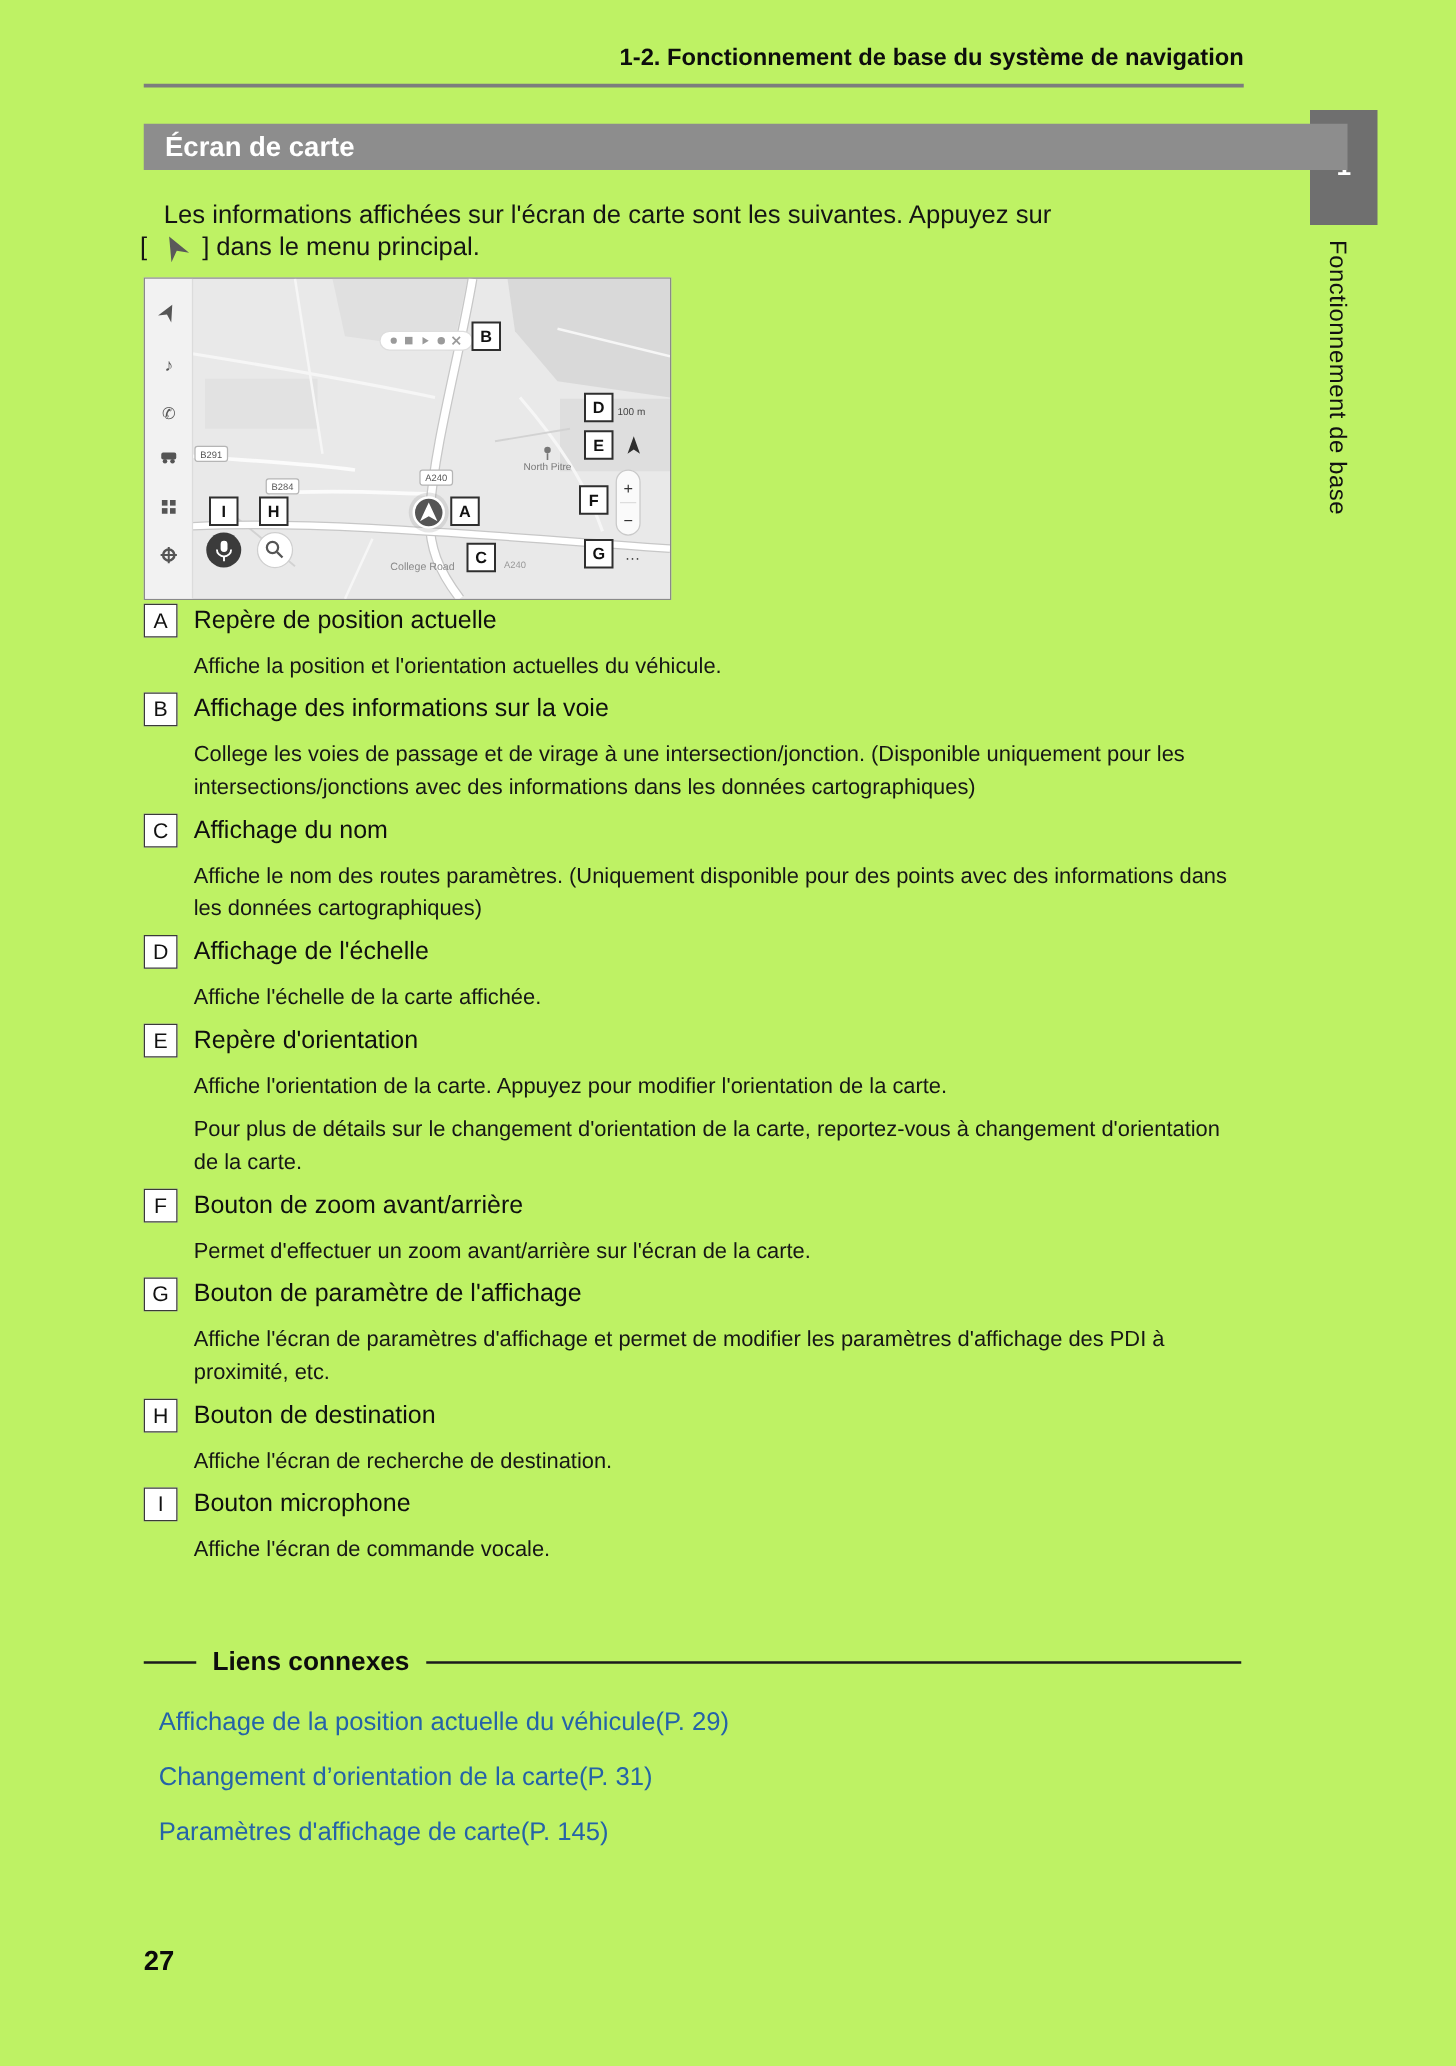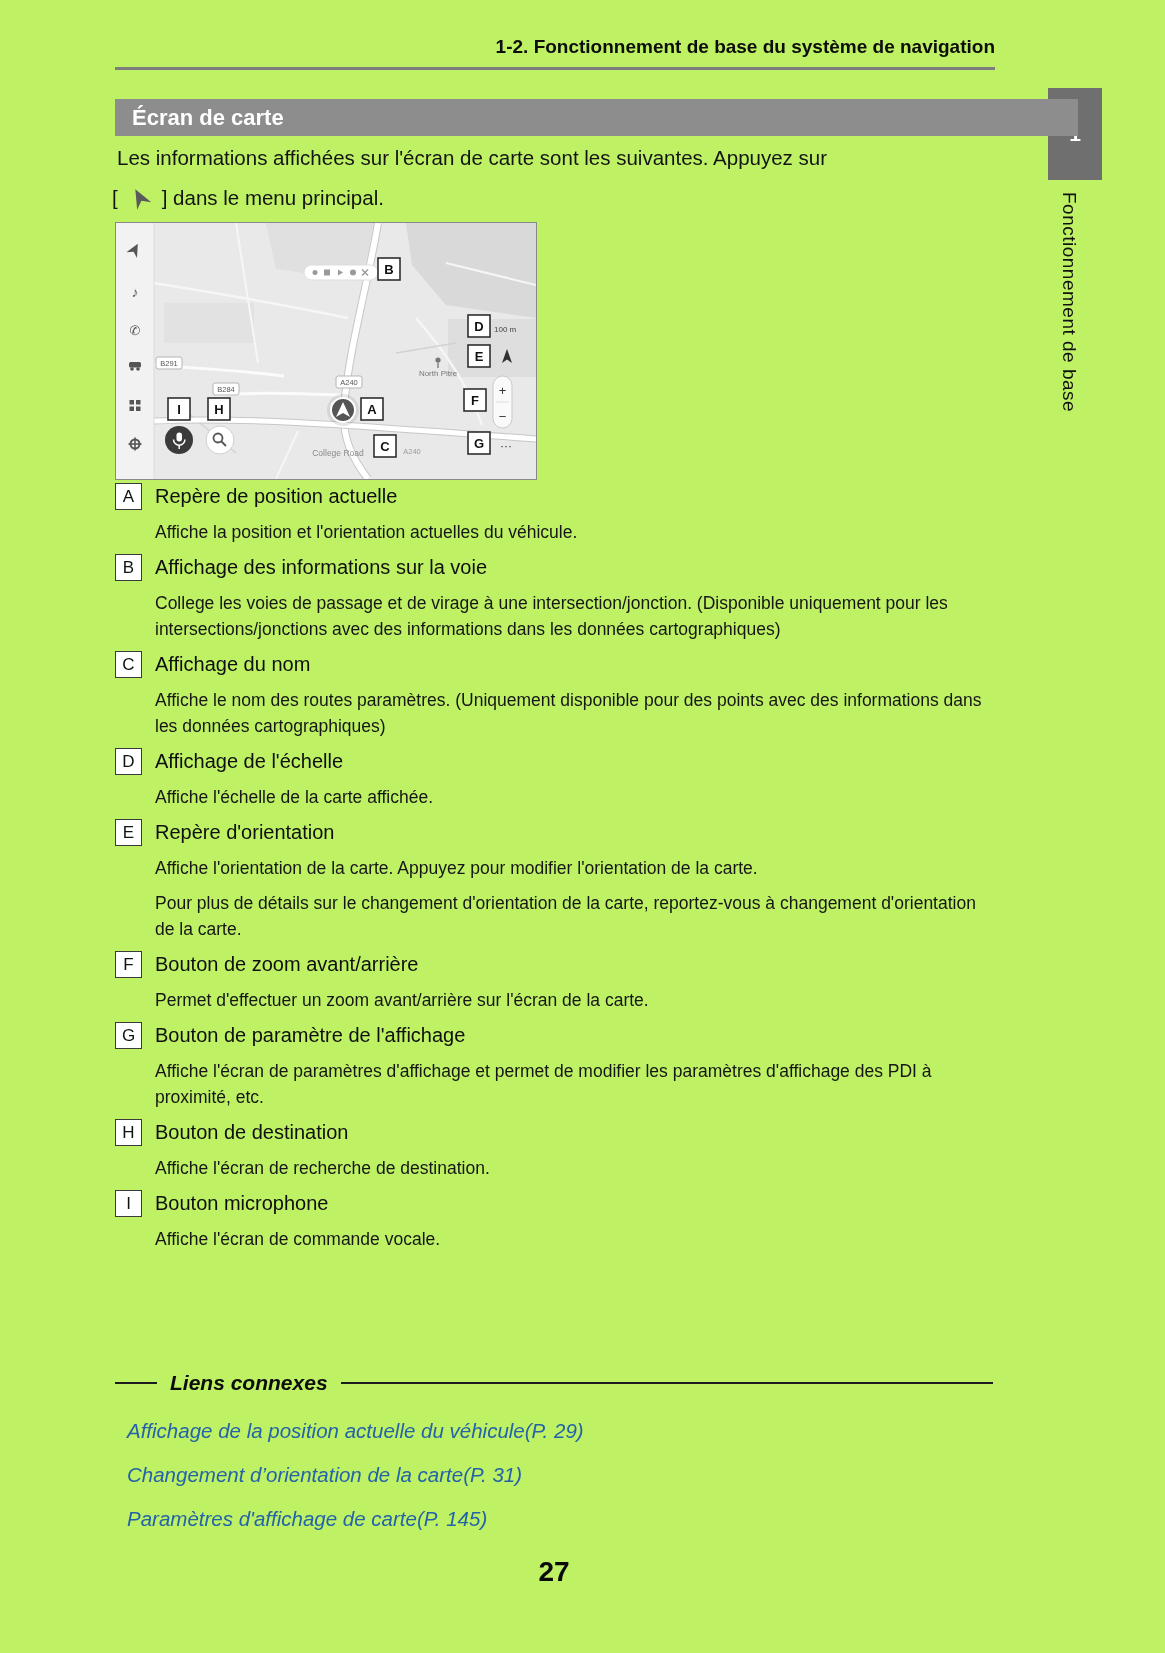--- a/index.html
+++ b/index.html
@@ -12,47 +12,47 @@
 
   .chap-num{position:absolute;left:1048px;top:88px;width:54px;height:92px;background:#6f6f6f;
             color:#fff;font-size:21px;font-weight:bold;display:flex;align-items:center;justify-content:center;}
   .chap-title{position:absolute;left:1058px;top:192px;writing-mode:vertical-rl;
               font-size:19px;color:#111;letter-spacing:0.5px;}
 
   .section-bar{position:absolute;top:99px;left:115px;width:963px;height:37px;background:#8d8d8d;
                color:#fff;font-size:22px;font-weight:bold;line-height:37px;padding-left:17px;
                box-sizing:border-box;}
 
-  .intro1{position:absolute;top:144px;left:115px;margin:2px;font-size:20.5px;color:#141414;text-align:right;}
+  .intro1{position:absolute;top:144px;left:115px;margin:16px;font-size:20.5px;color:#141414;text-align:right;}
   .intro2{position:absolute;top:183px;left:112px;margin:0;font-size:20.5px;color:#141414;
           display:flex;align-items:center;gap:7px;}
   .intro-icon{display:inline-flex;width:30px;height:30px;align-items:center;justify-content:center;}
 
   .map-wrap{position:absolute;top:222px;left:115px;width:420px;height:256px;border:1px solid #8a8a8a;
             background:#e9e9e9;}
 
   .items{position:absolute;top:483px;left:115px;width:878px;}
   .item{margin-bottom:9px;}
   .item-head{display:flex;align-items:center;gap:13px;margin-bottom:9px;}
   .key-box{width:27px;height:27px;min-width:27px;border:1.7px solid #3a3a3a;display:flex;
            align-items:center;justify-content:center;font-size:17px;color:#111;box-sizing:border-box;
            background:#fff;}
   .item-title{font-size:20px;color:#0f0f0f;}
   .item-para{margin:0 0 9px 40px;font-size:17.5px;line-height:26px;color:#161616;}
 
-  .related{position:absolute;top:1371px;left:115px;width:878px;font-style:italic;}
+  .related{position:absolute;top:1318px;left:115px;width:878px;}
   .related-head{display:flex;align-items:center;}
   .line-short{width:42px;height:2.5px;background:#1c1c1c;}
   .line-long{flex:1;height:2.5px;background:#1c1c1c;}
   .related-title{margin:0 13px;font-size:21px;font-weight:bold;color:#0d0d0d;}
   .related-links{margin-top:24px;padding-left:12px;}
   .related-link{display:block;color:#2563a8;font-size:20.5px;margin-bottom:20px;text-decoration:none;}
 
-  .page-num{position:absolute;top:1556px;left:115px;width:878px;text-align:center;
-            font-size:28px;font-weight:bold;color:#0b0b0b;}
+  .page-num{position:absolute;top:1556px;left:115px;width:878px;text-align:left;
+            font-size:22px;font-weight:bold;color:#0b0b0b;}
 
   svg text{font-family:"Liberation Sans",sans-serif;}
 </style>
 </head>
 <body>
 
 <div class="page">
 
   <div class="crumb">1-2. Fonctionnement de base du système de navigation</div>
   <div class="head-rule"></div>

